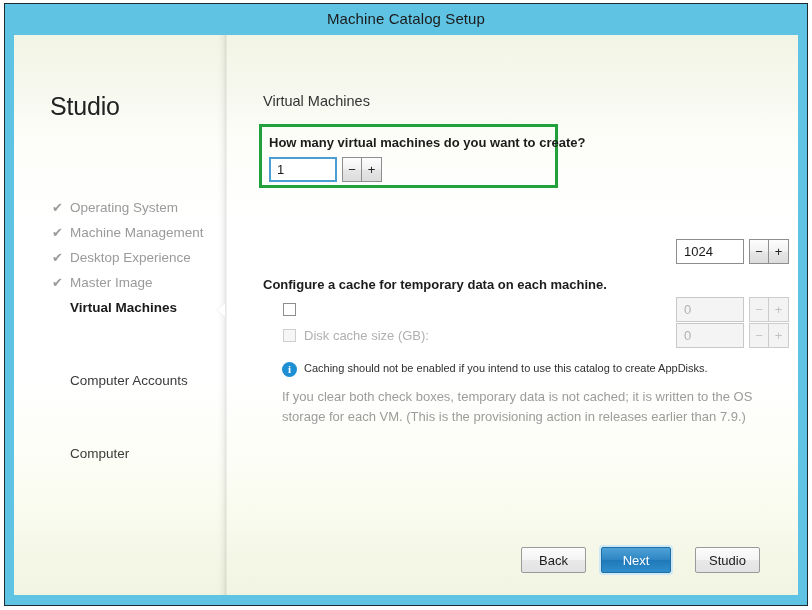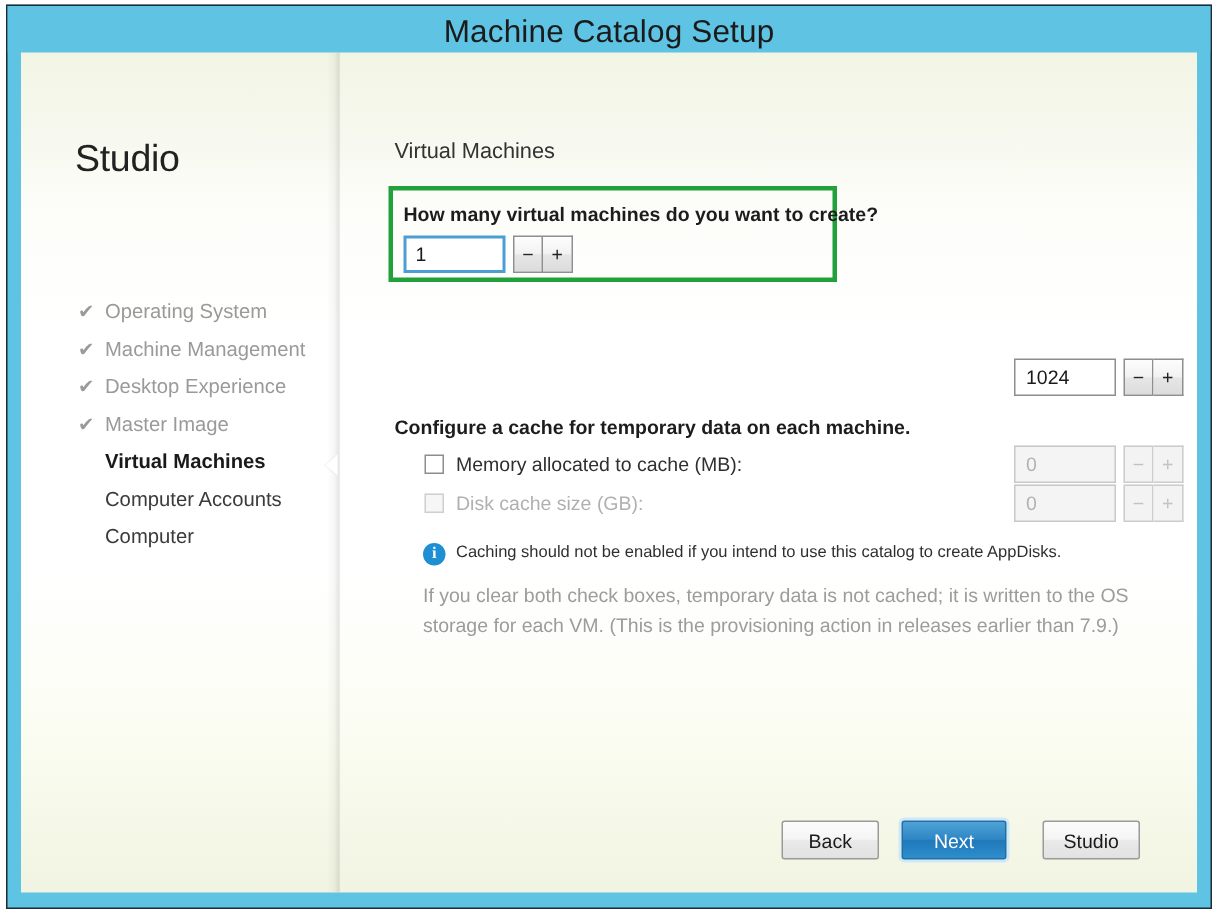--- a/index.html
+++ b/index.html
@@ -32,21 +32,21 @@
     width: 100%;
     height: 31px;
     background: #5fc3e4;
   }
   .title-text {
     position: absolute;
     left: 0;
     top: 6px;
     width: 100%;
     text-align: center;
-    font-size: 21px;
+    font-size: 15px;
     color: #1b1b1b;
     letter-spacing: .1px;
   }
 
   
   .page {
     position: absolute;
     left: 9px;
     top: 31px;
     width: 784px;
@@ -104,20 +104,21 @@
     font-size: 13px;
     color: #9a9a9a;
     line-height: 25px;
   }
   .nav-item.current {
     font-weight: bold;
     color: #1a1a1a;
   }
   .nav-item.upcoming {
     color: #3b3b3b;
+    margin-top: 48px;
   }
 
   
   .divider {
     position: absolute;
     left: 204px;
     top: 0;
     width: 9px;
     height: 100%;
     background: linear-gradient(to right,
@@ -390,21 +391,20 @@
         <input class="spin-field" type="text" value="1024" style="">
         <span class="spin-btns">
           <span class="spin-btn">−</span>
           <span class="spin-btn">+</span>
         </span>
       </div>
 
       <div class="bold-label" style="left:36px; top:242px;text-align:center;">Configure a cache for temporary data on each machine.</div>
 
       <div class="cb" style="left:56px; top:268px;"></div>
-      <div class="sub-label" style="left:77px; top:267px;">Memory allocated to cache (MB):</div>
 
       <div class="spin" style="left:449px; top:262px;">
         <input class="spin-field disabled" type="text" disabled="" value="0" style="">
         <span class="spin-btns">
           <span class="spin-btn disabled">−</span>
           <span class="spin-btn disabled">+</span>
         </span>
       </div>
 
       <div class="cb disabled" style="left:56px; top:294px;"></div>

